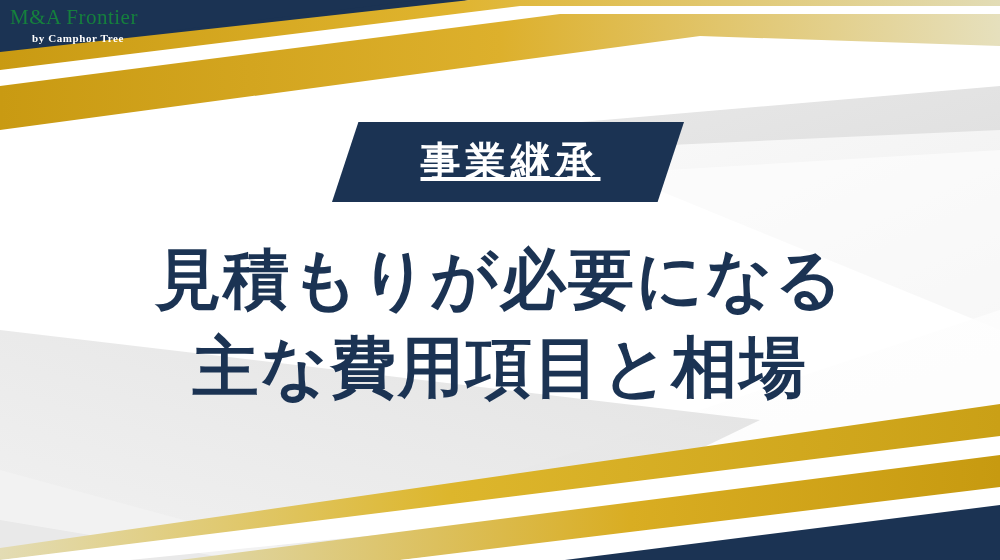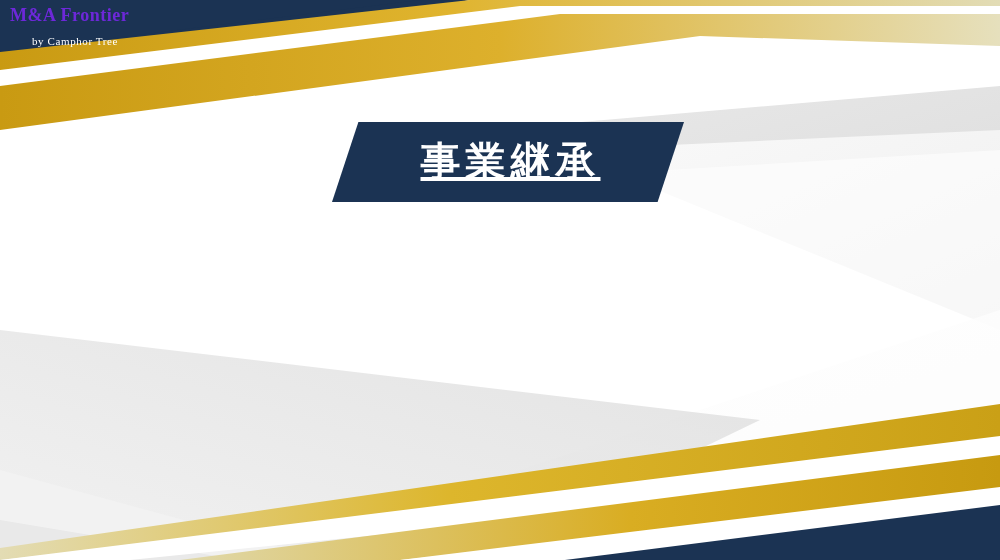--- a/index.html
+++ b/index.html
@@ -33,34 +33,34 @@
     position: absolute;
     left: 0;
     top: 0;
     width: 200px;
     padding: 6px 0 0 10px;
     box-sizing: border-box;
     z-index: 6;
     text-align: left;
   }
   .logo-main {
-    color: #6d28d9;
-    font-size: 18px;
-    font-weight: bold;
+    color: #15803d;
+    font-size: 21px;
+    font-weight: normal;
     letter-spacing: 0.5px;
     line-height: 1.1;
     white-space: nowrap;
   }
   .logo-sub {
     color: #ffffff;
     font-size: 11px;
-    font-weight: normal;
+    font-weight: bold;
     letter-spacing: 0.6px;
     line-height: 1.2;
-    margin-top: 9px;
+    margin-top: 3px;
     padding-left: 22px;
     white-space: nowrap;
   }
 
   
   .badge-wrap {
     position: absolute;
     left: 332px;
     top: 122px;
     width: 352px;
@@ -190,14 +190,18 @@
   <div class="logo-block">
     <div class="logo-main">M&amp;A Frontier</div>
     <div class="logo-sub">by Camphor Tree</div>
   </div>
 
   <div class="badge-wrap">
     <div class="badge-shape"></div>
     <div class="badge-label">事業継承</div>
   </div>
 
+  <div class="title-block">
+    <div class="title-line">見積もりが必要になる</div>
+    <div class="title-line">主な費用項目と相場</div>
+  </div>
 
 </div>
 
 </body></html>

